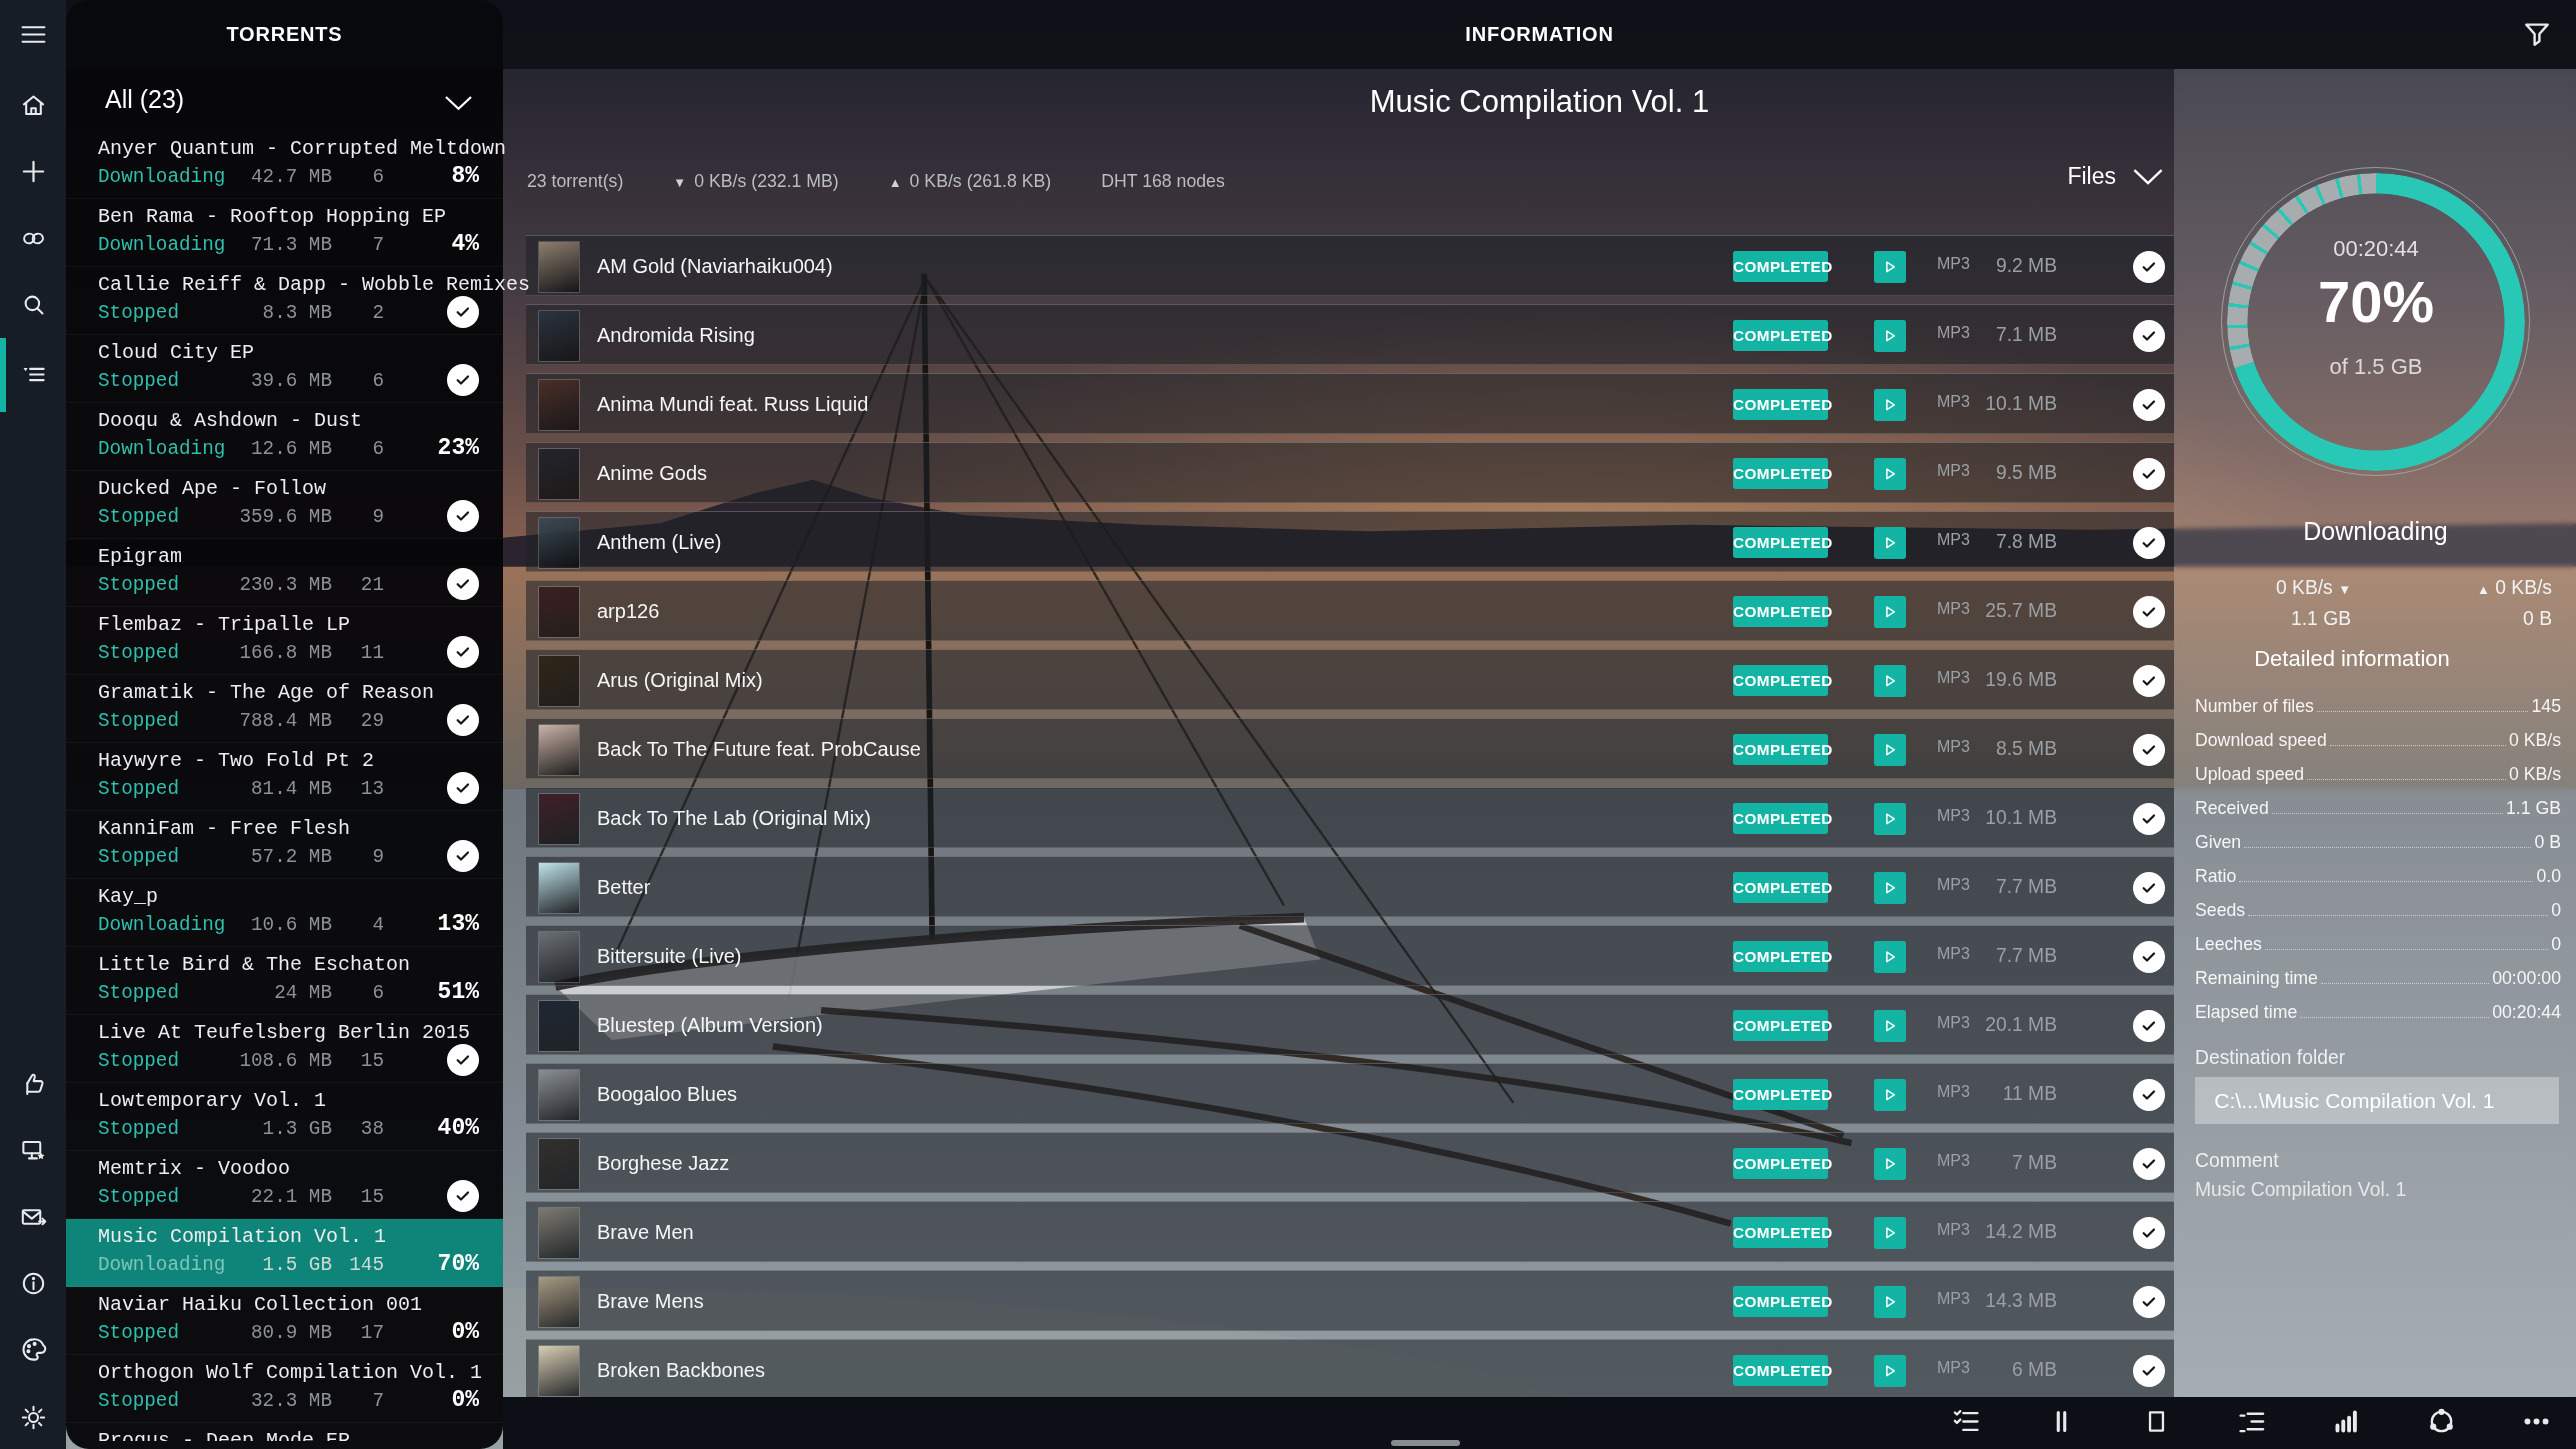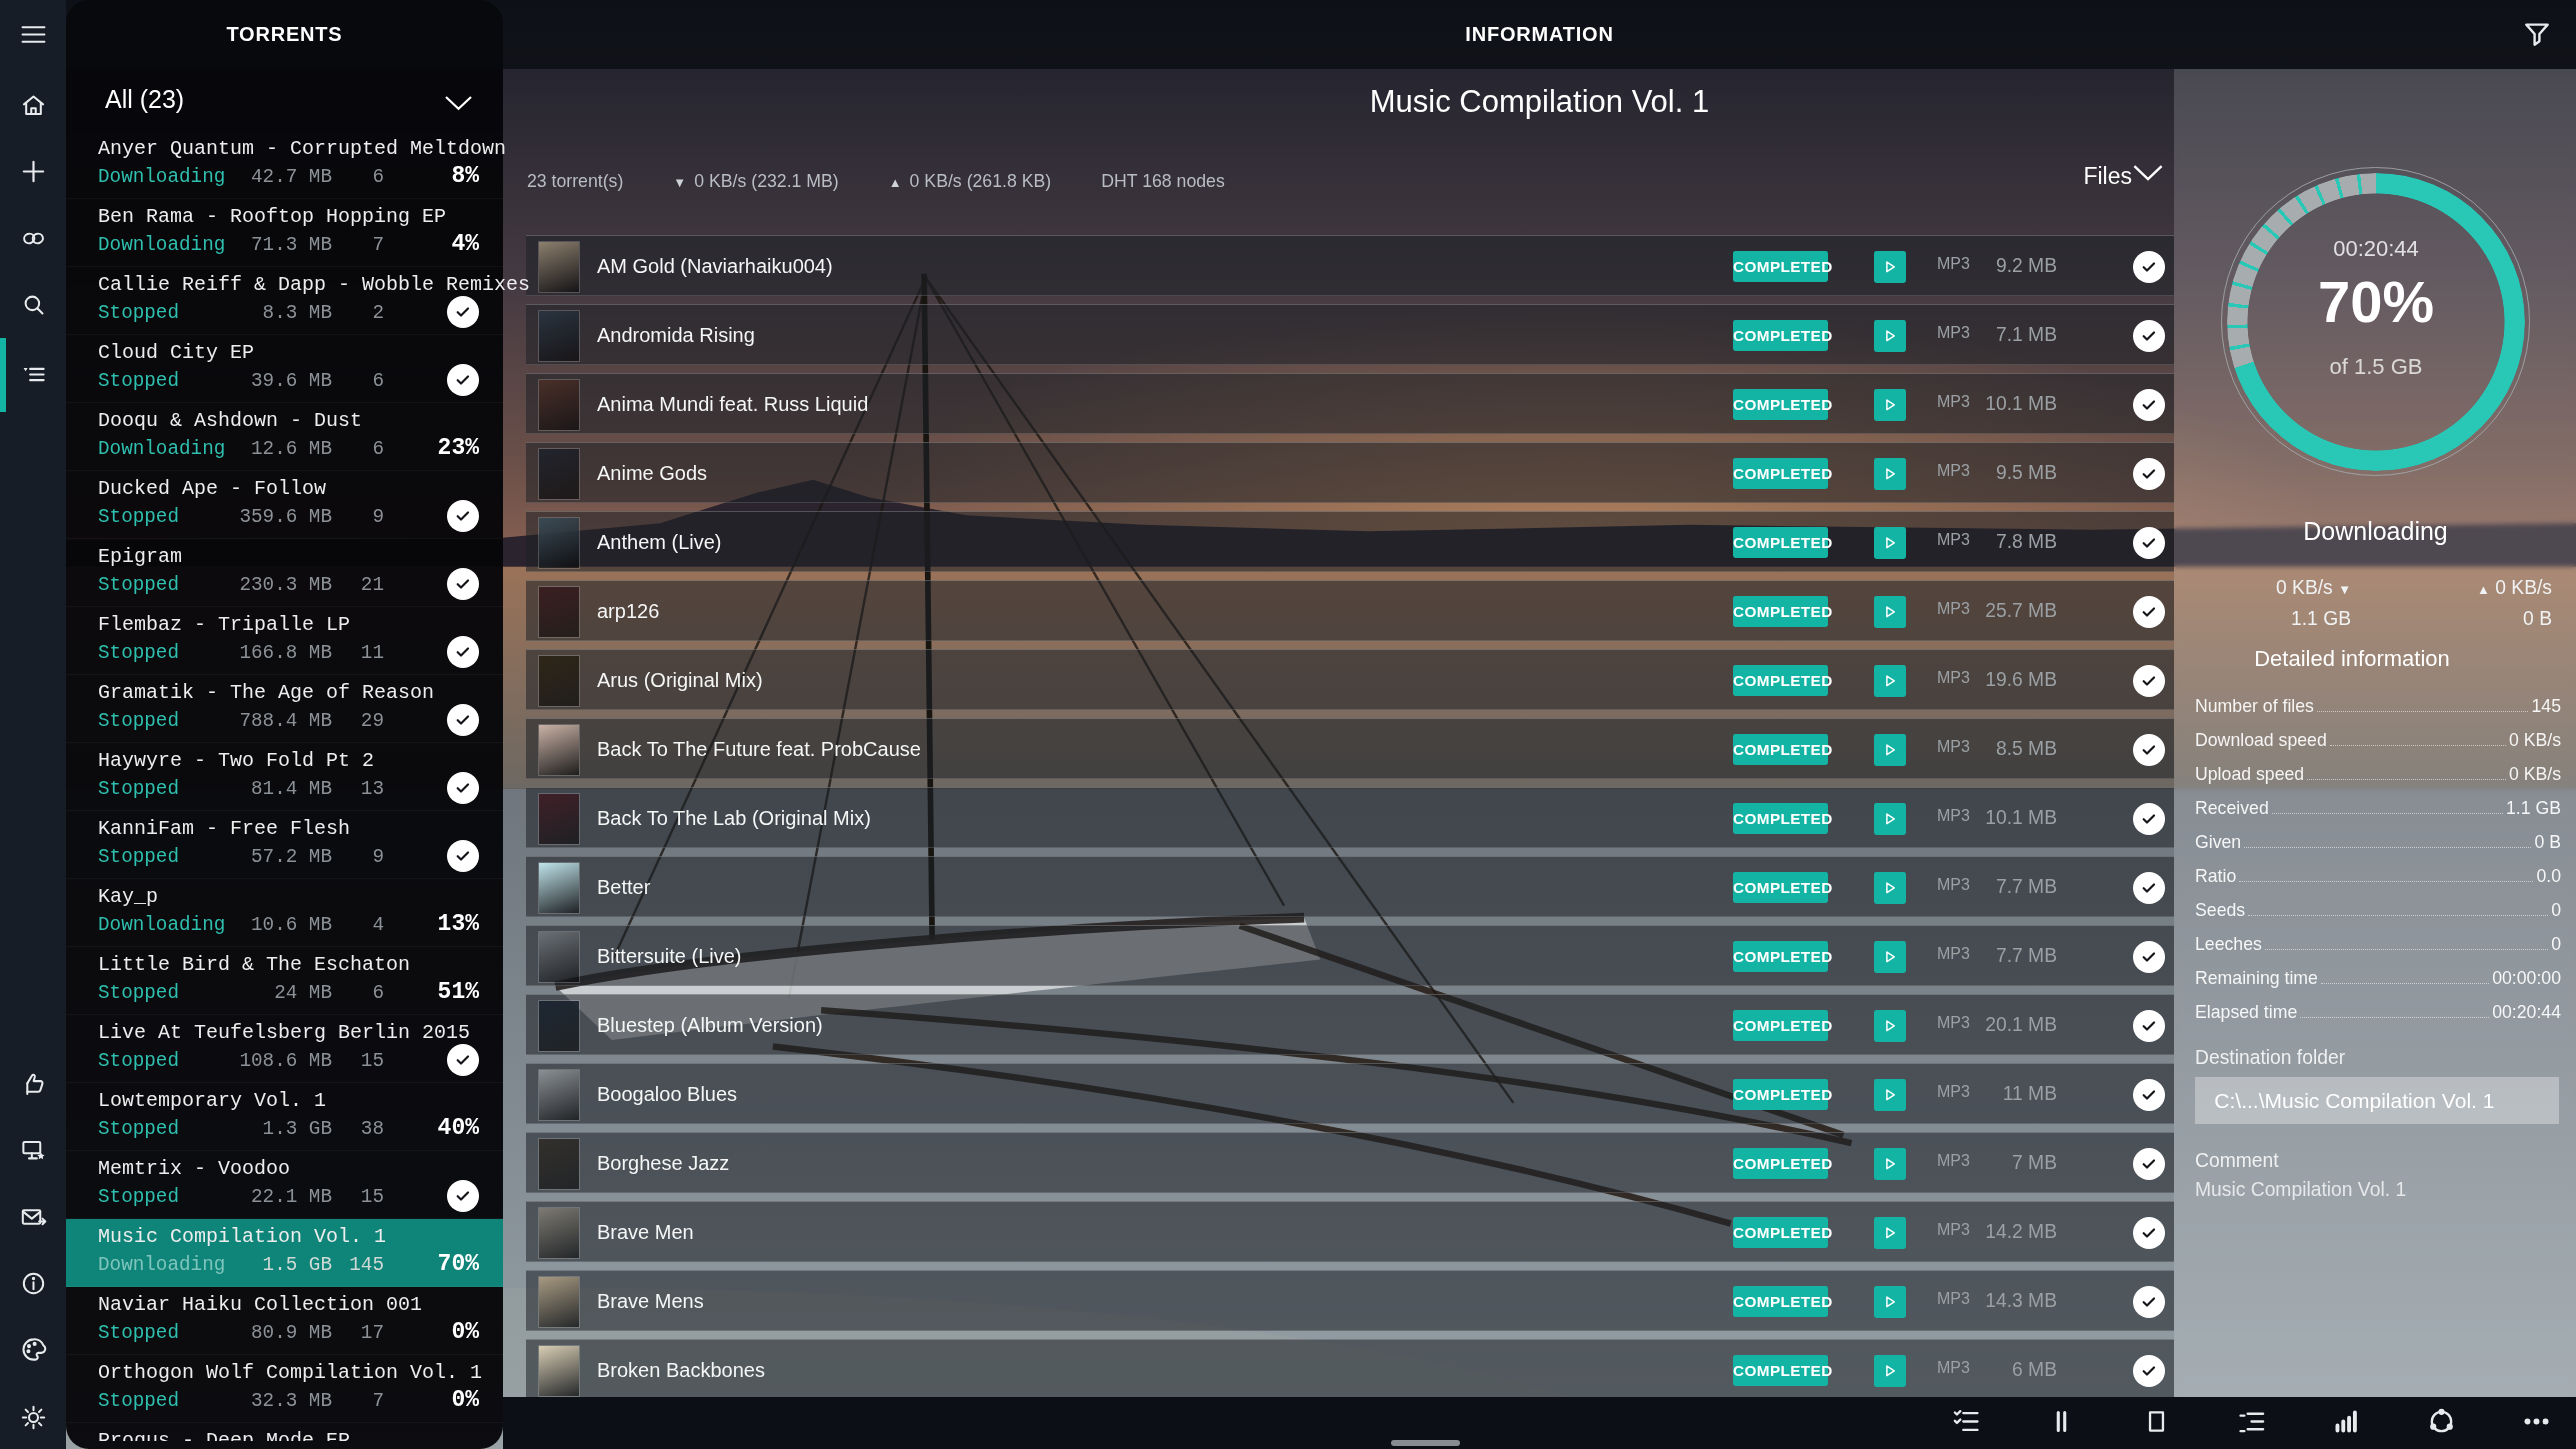--- a/index.html
+++ b/index.html
@@ -47,21 +47,21 @@
 
   .circle{display:inline-flex;width:32px;height:32px;border-radius:50%;background:#fff;
           align-items:center;justify-content:center;}
 
   
   .main-title{position:absolute;left:503px;right:0;top:84px;text-align:center;
               font-size:31px;color:#fff;z-index:2;}
   .stats{position:absolute;left:527px;top:171px;display:flex;gap:50px;z-index:2;
          font-size:17.7px;color:#b9bec2;align-items:center;}
   .stats .tri{font-size:13px;margin-right:8px;color:#cfd3d6;}
-  .files-dd{position:absolute;right:412px;top:163px;display:flex;
+  .files-dd{position:absolute;right:412px;top:163px;display:flex;gap:16px;align-items:center;
             color:#fff;font-size:23px;z-index:2;cursor:pointer;}
   .file-list{position:absolute;left:526px;top:235px;width:1648px;z-index:2;}
   .f-row{position:relative;width:1648px;height:61px;margin-bottom:8px;
          background:rgba(30,33,38,.55);border-top:0.8px solid rgba(255,255,255,.22);
          border-bottom:0.8px solid rgba(255,255,255,.14);cursor:pointer;}
   .f-thumb{position:absolute;left:13px;top:5.6px;width:40px;height:50px;
            box-shadow:0 0 0 0.8px rgba(255,255,255,.25);}
   .f-name{position:absolute;left:71px;top:19.3px;font-size:20px;color:#f5f6f6;white-space:nowrap;}
   .f-badge{position:absolute;left:1207px;top:15.3px;width:95px;height:31px;line-height:31px;
            text-align:center;background:#14b4a4;color:#fff;font-size:15.3px;font-weight:700;

